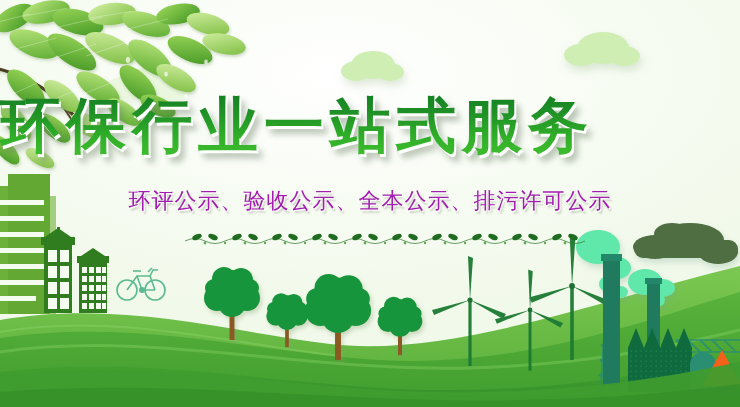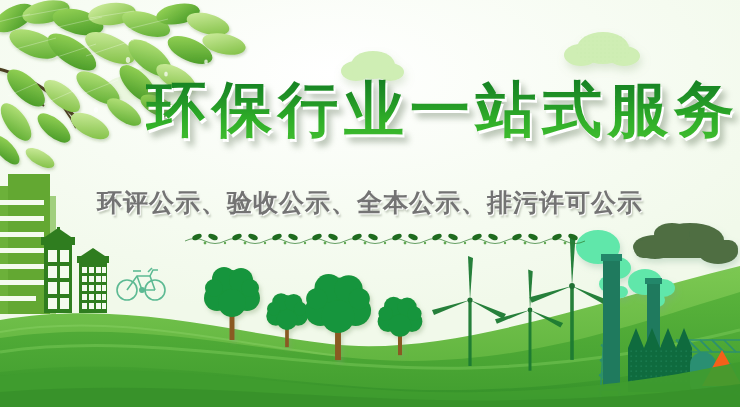--- a/index.html
+++ b/index.html
@@ -15,41 +15,41 @@
     position:absolute;left:0;top:0;width:740px;height:407px;
     background:
       radial-gradient(ellipse 520px 240px at 45% 18%, #ffffff 0%, #f7fcf3 55%, #f1f9ea 100%);
   }
 
   
   .vine{position:absolute;left:185px;top:232px;width:400px;height:16px;}
 
   
   .title-wrap{
-    position:absolute;left:0;top:70px;width:740px;text-align:right;
+    position:absolute;left:0;top:86px;width:740px;text-align:left;
     pointer-events:none;
   }
   .title{
     display:inline-block;
     font-family:"DejaVu Sans","Liberation Sans",sans-serif;
     font-size:60px;font-weight:bold;letter-spacing:6px;
     background:linear-gradient(180deg,#0f7a21 0%,#1f9026 32%,#2fae28 62%,#49c433 100%);
     -webkit-background-clip:text;background-clip:text;color:transparent;
     -webkit-text-stroke:0px;
     filter:drop-shadow(2px 3px 0 #ffffff) drop-shadow(4px 5px 3px rgba(110,130,105,.45));
   }
   .subtitle-wrap{
     position:absolute;left:0;top:186px;width:740px;text-align:center;
     pointer-events:none;
   }
   .subtitle{
     display:inline-block;
     font-family:"DejaVu Sans","Liberation Sans",sans-serif;
-    font-size:25px;font-weight:bold;letter-spacing:1px;
-    color:#737373;
+    font-size:22px;font-weight:normal;letter-spacing:1px;
+    color:#a21caf;
     text-shadow:1px 1px 0 #ffffff, 2px 3px 2px rgba(120,130,110,.40);
   }
   .layer{position:absolute;left:0;top:0;}
 </style>
 </head>
 <body>
 
 <div id="banner">
 
   <div class="sky"></div>

